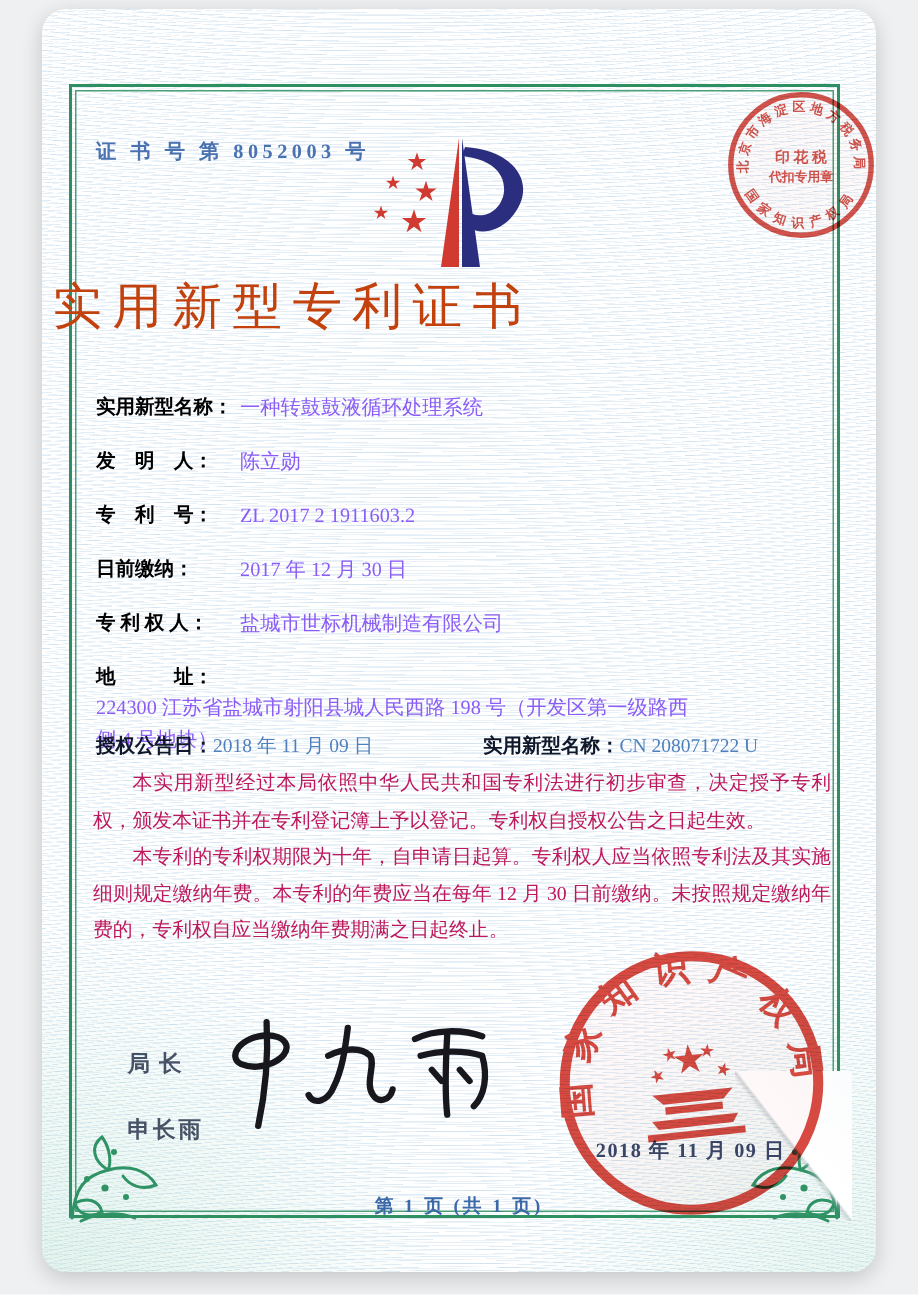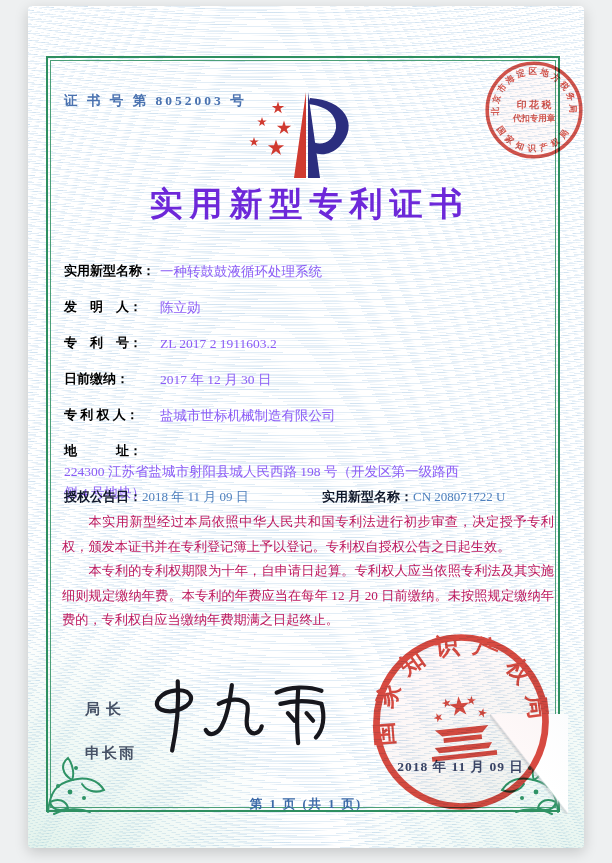--- a/index.html
+++ b/index.html
@@ -4,21 +4,21 @@
 <style>
   html,body{margin:0;padding:0;}
   body{
     width:612px;height:863px;
     background:#eef0f1;
     font-family:"Liberation Serif","DejaVu Serif",serif;
     position:relative;overflow:hidden;
   }
   .page{
     position:absolute;left:28px;top:6px;width:556px;height:842px;
-    background:#ffffff;border-radius:4px;
+    background:#ffffff;border-radius:16px;
     box-shadow:0 4px 14px rgba(0,0,0,.18);
     overflow:hidden;
   }
   
   .page::before{
     content:"";position:absolute;inset:0;z-index:0;
     background:
       radial-gradient(circle at 0% 104%, rgba(150,210,185,.30), rgba(150,210,185,0) 26%),
       radial-gradient(circle at 100% 104%, rgba(150,210,185,.25), rgba(150,210,185,0) 24%),
       repeating-radial-gradient(ellipse 900px 320px at 50% 118%, rgba(110,165,210,.20) 0 1px, rgba(255,255,255,0) 1.5px 6.5px),
@@ -38,21 +38,21 @@
     position:absolute;left:36px;top:86px;z-index:3;
     font-size:13.5px;letter-spacing:3px;color:#4a72b0;font-weight:600;
   }
   .tax-stamp{
     position:absolute;left:452px;top:50px;width:108px;height:108px;z-index:4;
     opacity:.92;mix-blend-mode:multiply;
   }
   .logo{position:absolute;left:216px;top:78px;width:132px;height:102px;z-index:3;}
   .title{
     position:absolute;left:0;right:0;top:176px;z-index:3;
-    text-align:center;font-size:33px;font-weight:700;color:#6d28d9;
+    text-align:left;font-size:33px;font-weight:400;color:#c2410c;
     letter-spacing:7px;text-indent:7px;
   }
   .fields{position:absolute;left:36px;top:255px;right:28px;z-index:3;}
   .frow{margin-bottom:15px;line-height:20px;min-height:20px;}
   .flabel{
     display:inline-block;width:96px;vertical-align:top;
     white-space:pre;font-size:13px;font-weight:700;color:#000000;
   }
   .fvalue{
     display:inline-block;max-width:400px;vertical-align:top;
@@ -185,21 +185,21 @@
       <span class="flabel">地　　　址：</span><span class="fvalue">224300 江苏省盐城市射阳县城人民西路 198 号（开发区第一级路西侧 4 号地块）</span>
     </div>
   </div>
 
   <div class="grant-row">
     <span class="grant-left"><span class="grant-label">授权公告日：</span><span class="grant-value">2018 年 11 月 09 日</span></span><span><span class="grant-label">实用新型名称：</span><span class="grant-value">CN 208071722 U</span></span>
   </div>
 
   <div class="body-text">
     <p>本实用新型经过本局依照中华人民共和国专利法进行初步审查，决定授予专利权，颁发本证书并在专利登记簿上予以登记。专利权自授权公告之日起生效。</p>
-    <p>本专利的专利权期限为十年，自申请日起算。专利权人应当依照专利法及其实施细则规定缴纳年费。本专利的年费应当在每年 12 月 20 日前缴纳。未按照规定缴纳年费的，专利权自应当缴纳年费期满之日起终止。</p>
+    <p>本专利的专利权期限为十年，自申请日起算。专利权人应当依照专利法及其实施细则规定缴纳年费。本专利的年费应当在每年 12 月 30 日前缴纳。未按照规定缴纳年费的，专利权自应当缴纳年费期满之日起终止。</p>
   </div>
 
   <div class="signoff">
     <div class="pos">局长</div>
     <div class="nm">申长雨</div>
   </div>
 
   <svg class="signature" viewBox="0 0 210 90">
     <g stroke="#17171d" stroke-width="4.5" fill="none" stroke-linecap="round" stroke-linejoin="round">
       <path d="M34,8 C35,26 34,54 28,82"></path>

